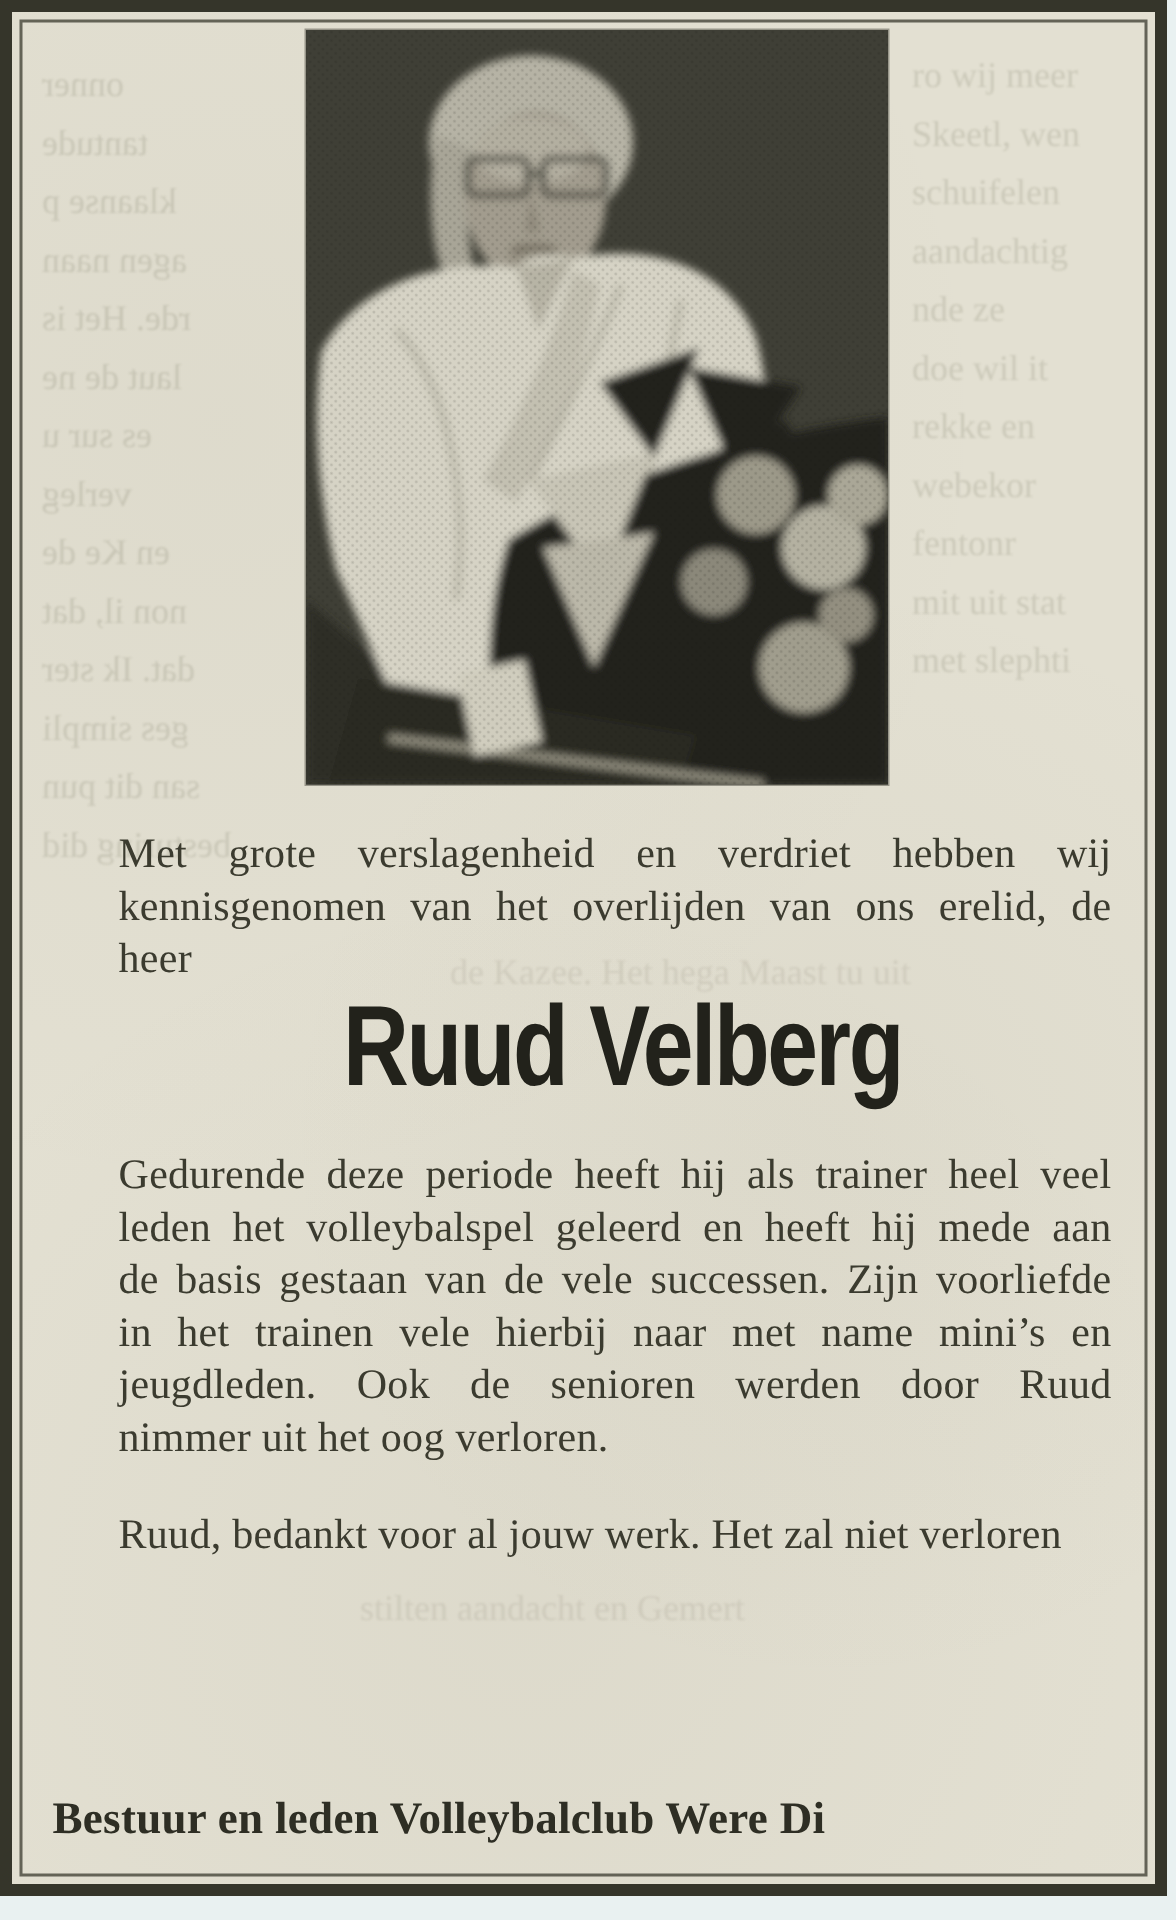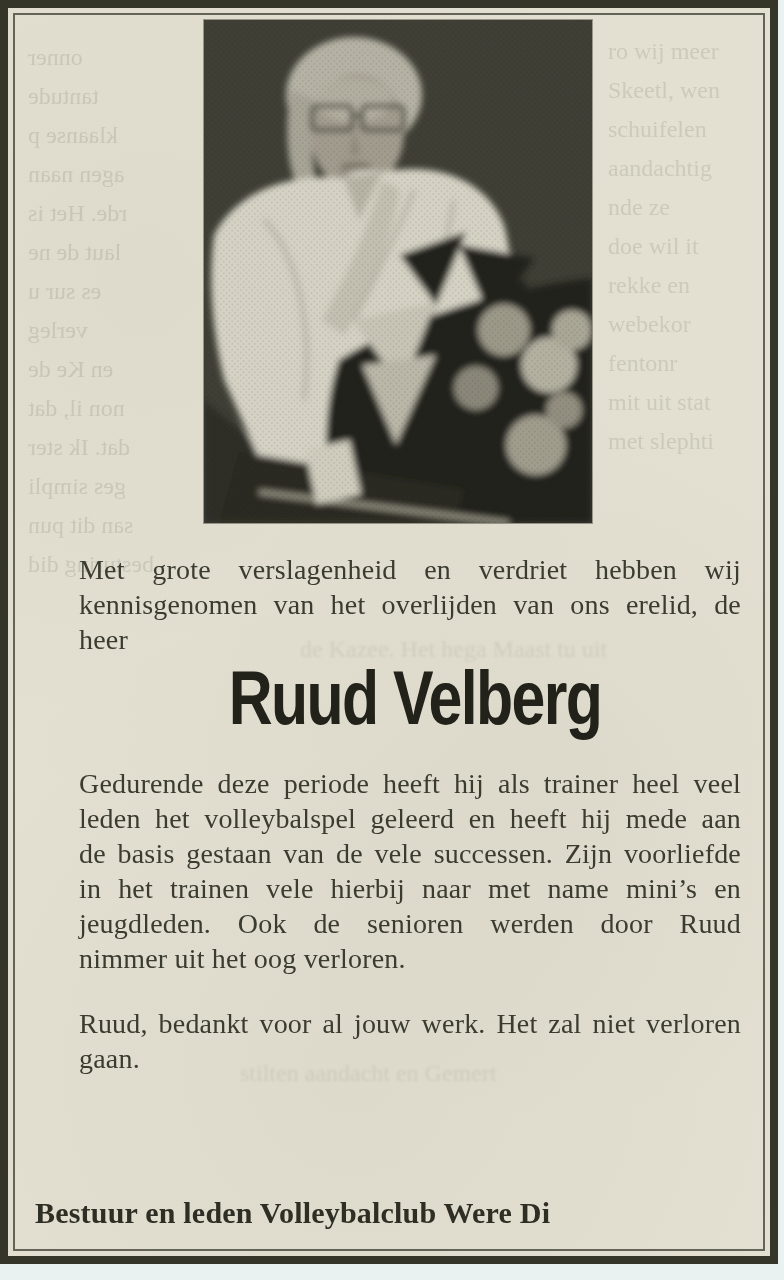--- a/index.html
+++ b/index.html
@@ -191,18 +191,17 @@
       <div class="line">Gedurende deze periode heeft hij als trainer heel veel</div>
       <div class="line">leden het volleybalspel geleerd en heeft hij mede aan</div>
       <div class="line">de basis gestaan van de vele successen. Zijn voorliefde</div>
       <div class="line">in het trainen vele hierbij naar met name mini’s en</div>
       <div class="line">jeugdleden. Ook de senioren werden door Ruud</div>
       <div class="line">nimmer uit het oog verloren.</div>
     </div>
 
   <div class="textblock" style="top:1006px;">
       <div class="line">Ruud, bedankt voor al jouw werk. Het zal niet verloren</div>
-      <div class="line">gaan.</div>
     </div>
 
 
   <div class="signature">Bestuur en leden Volleybalclub Were Di</div>
 </div>
 
 </body></html>

